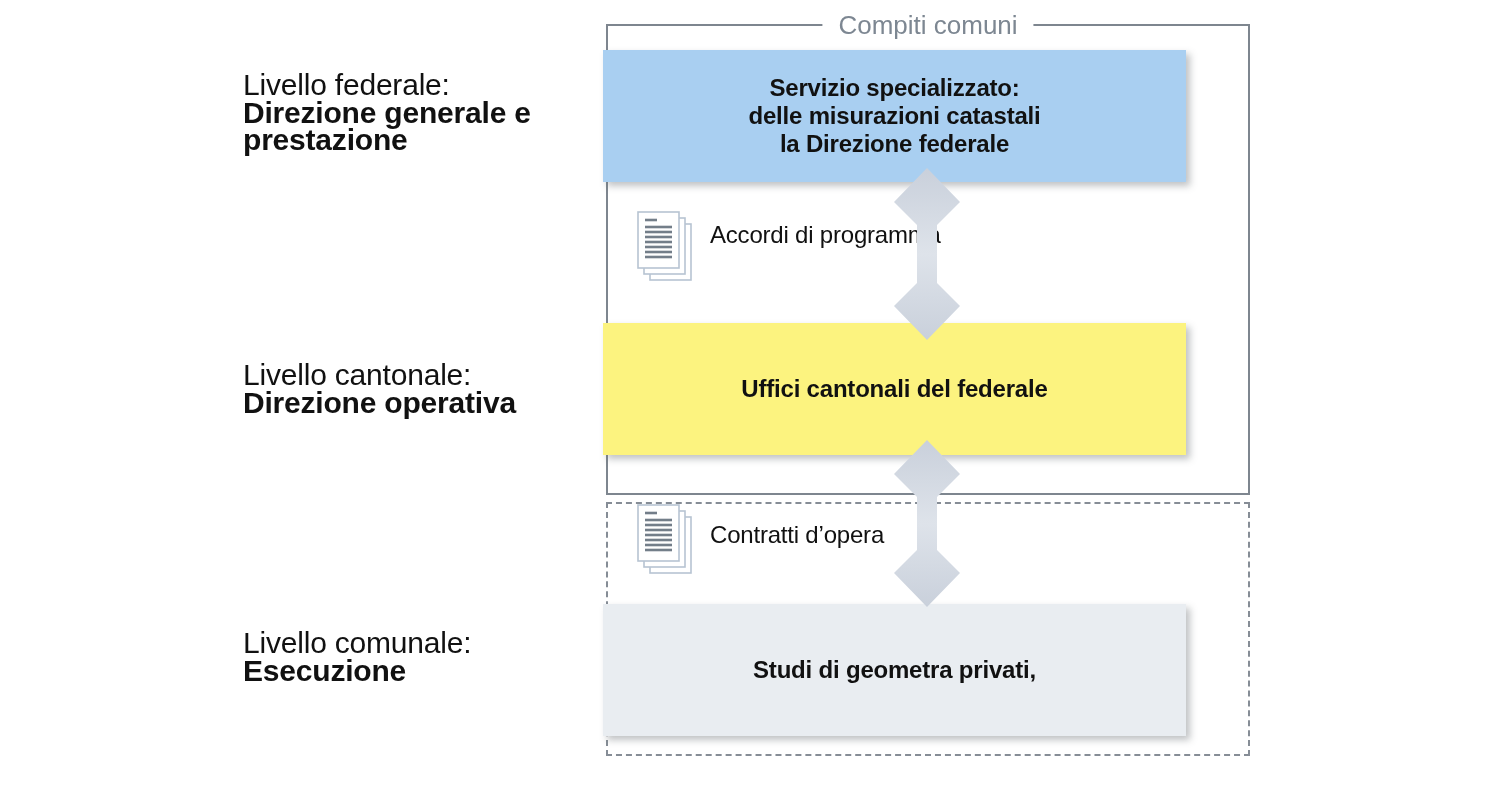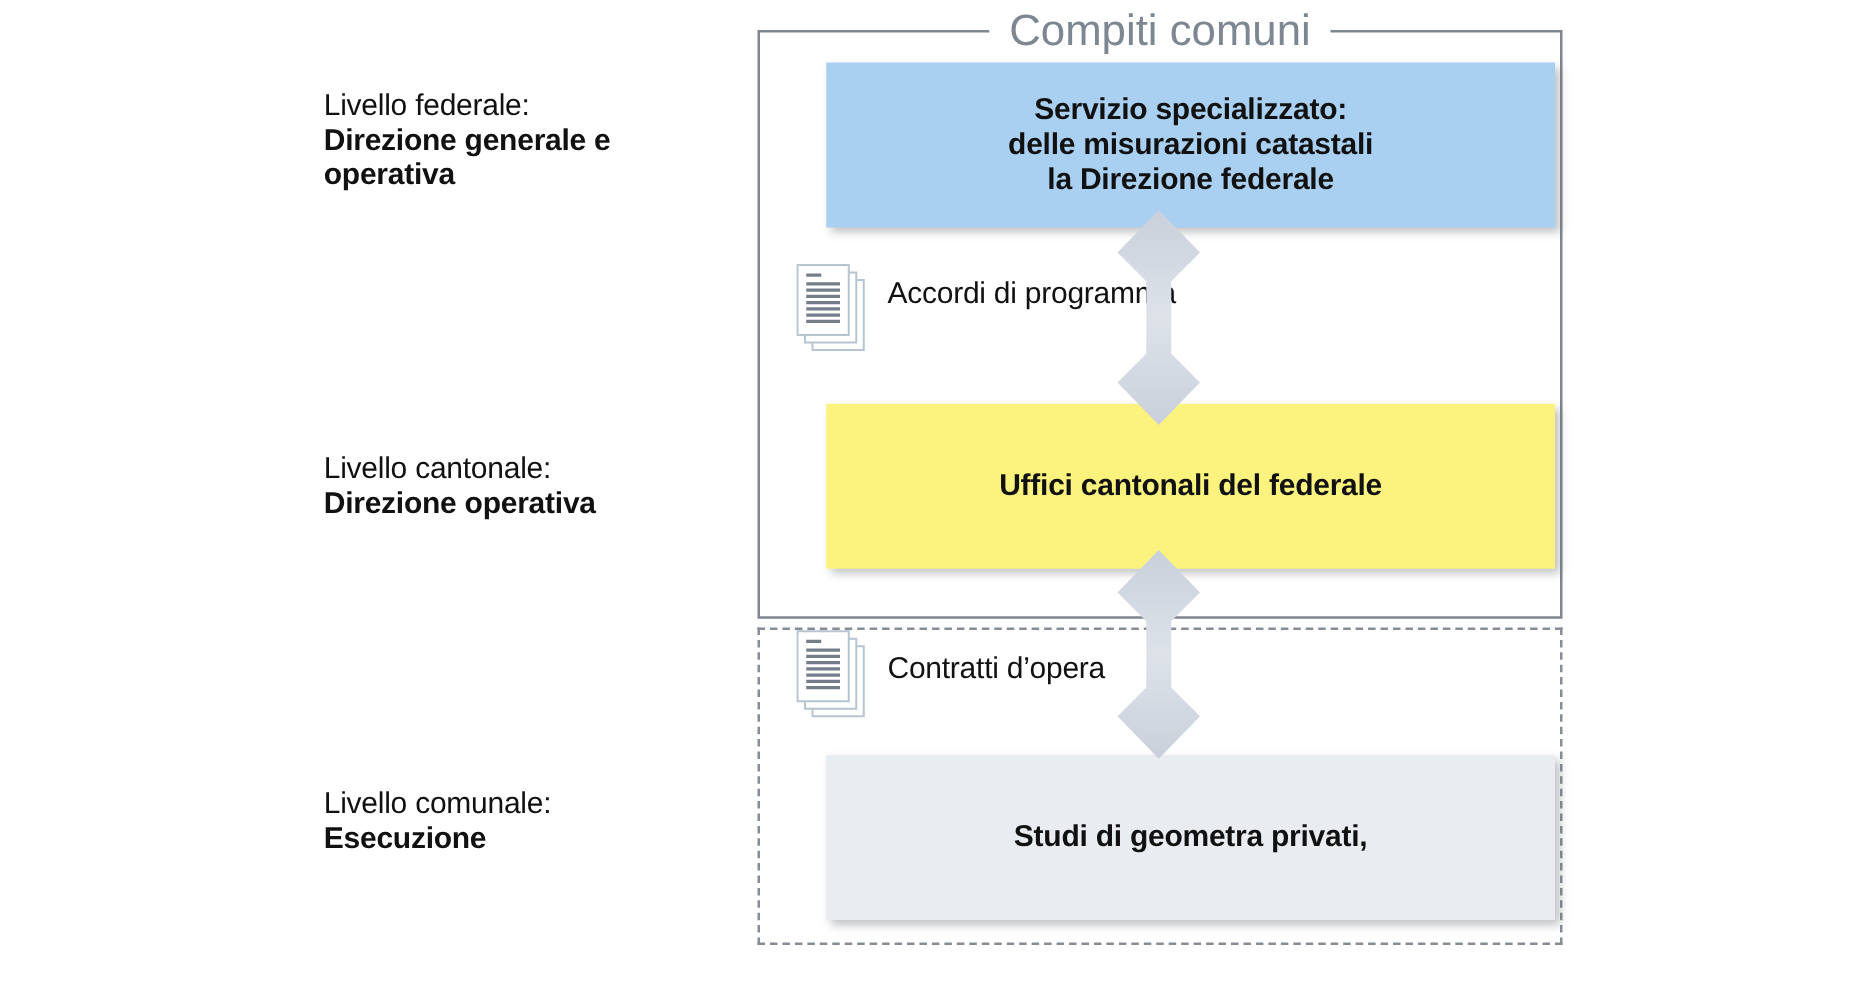--- a/index.html
+++ b/index.html
@@ -20,60 +20,60 @@
     width: 640px; height: 467px;
     border: 2px solid #7e868f;
     z-index: 1;
   }
   .solid-group .legend {
     position: absolute;
     top: -17px; left: 50%;
     transform: translateX(-50%);
     background: #ffffff;
     padding: 0 16px;
-    font-size: 35px;
+    font-size: 26px;
     line-height: 32px;
     color: #7d8792;
     white-space: nowrap;
   }
   .dashed-group {
     position: absolute;
     left: 606px; top: 502px;
     width: 640px; height: 250px;
     border: 2px dashed #868d96;
     z-index: 1;
   }
 
   
   .level-box {
     position: absolute;
-    left: 661px;
+    left: 603px;
     width: 583px; height: 132px;
     display: flex;
     flex-direction: column;
     justify-content: center;
     align-items: center;
     text-align: center;
     font-weight: bold;
     font-size: 24px;
     line-height: 28px;
     letter-spacing: -0.2px;
     box-shadow: 4px 4px 7px rgba(90, 95, 100, 0.38);
     z-index: 2;
   }
   .box-federal  { top: 50px;  }
   .box-cantonal { top: 323px; }
   .box-communal { top: 592px; }
 
   
   .side-label {
     position: absolute;
-    left: 259px;
+    left: 243px;
     width: 330px;
-    font-size: 24px;
+    font-size: 30px;
     line-height: 27.5px;
     letter-spacing: -0.2px;
     z-index: 2;
   }
   .side-label .role { font-weight: bold; }
   .label-federal  { top: 71px;  }
   .label-cantonal { top: 361px; }
   .label-communal { top: 629px; }
 
   
@@ -112,21 +112,21 @@
 
   <div class="solid-group">
     <span class="legend">Compiti comuni</span>
   </div>
 
   <div class="dashed-group"></div>
 
   <div class="side-label label-federal">
     <div>Livello federale:</div>
     <div class="role">Direzione generale e</div>
-    <div class="role">operativa</div>
+    <div class="role">prestazione</div>
   </div>
   <div class="side-label label-cantonal">
     <div>Livello cantonale:</div>
     <div class="role">Direzione operativa</div>
   </div>
   <div class="side-label label-communal">
     <div>Livello comunale:</div>
     <div class="role">Esecuzione</div>
   </div>
 

